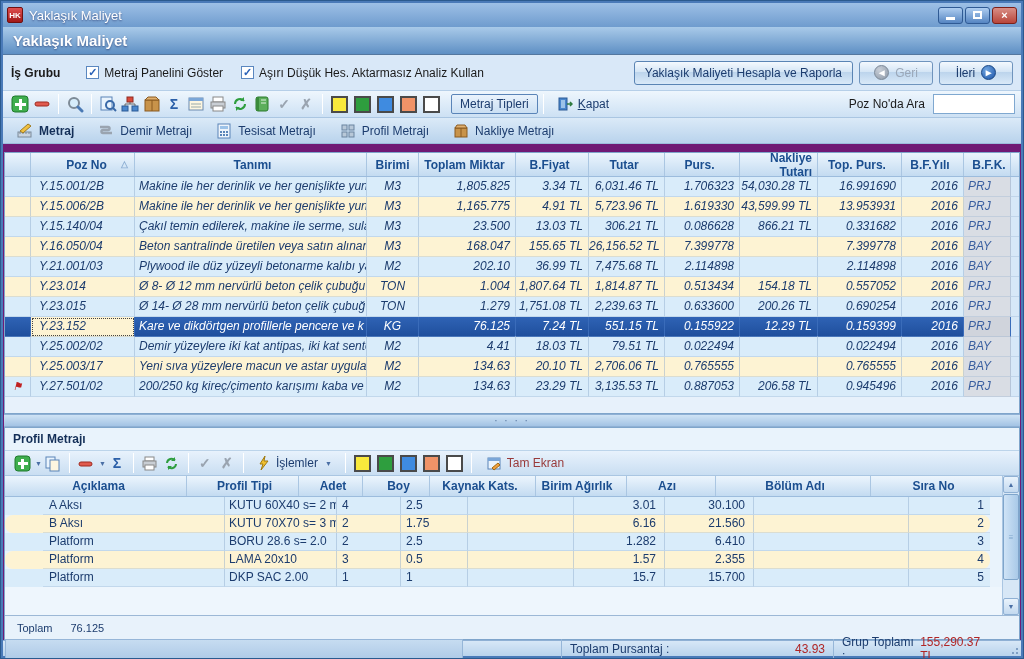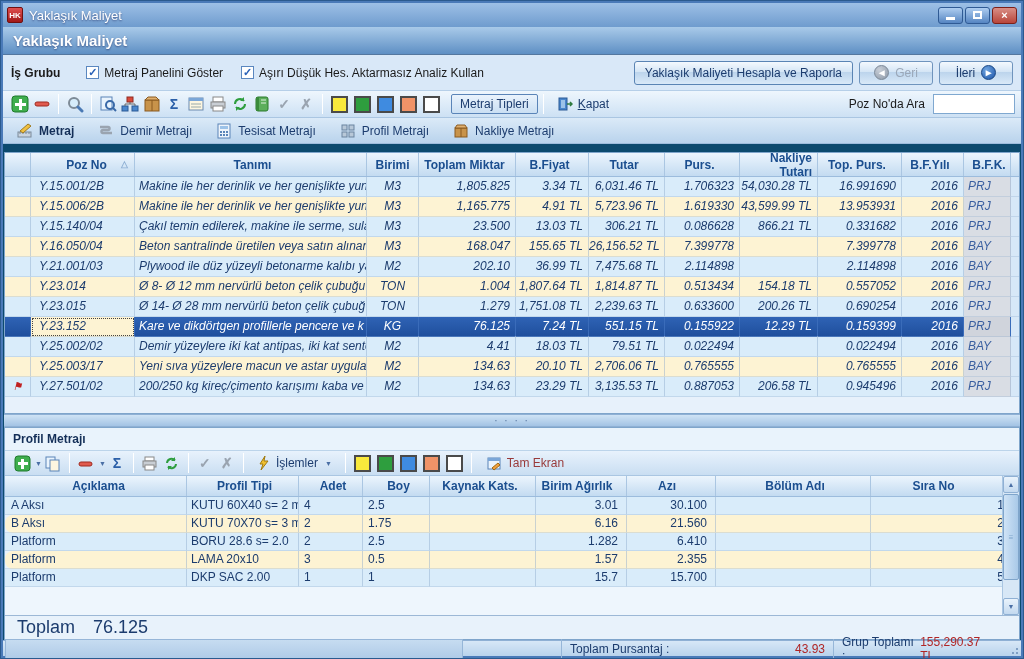--- a/index.html
+++ b/index.html
@@ -1,20 +1,20 @@
 <!DOCTYPE html>
 <html><head>
 <meta charset="utf-8">
 <style>
   * { margin:0; padding:0; box-sizing:border-box; }
   html,body { width:1024px; height:659px; font-family:"Liberation Sans", sans-serif; }
   body { background:#8aa9c8; overflow:hidden; }
 
   .window { width:1024px; height:659px; border:3px solid #4a7ab8; outline:1px solid #2b5a8e; outline-offset:-1px;
-            background:#0c4a6e; display:flex; flex-direction:column; }
+            background:#701a75; display:flex; flex-direction:column; }
 
   
   .titlebar { height:24px; background:linear-gradient(#9dc0e6,#6f9cce); display:flex; align-items:center; padding:0 4px; flex:none; }
   .app-icon { width:16px; height:16px; background:linear-gradient(#e05050,#a01818); border:1px solid #701010; border-radius:2px;
               color:#fff; font-size:8px; font-weight:bold; display:flex; align-items:center; justify-content:center; margin-right:6px; }
   .title-text { color:#fff; font-size:13px; text-shadow:0 1px 2px rgba(0,0,60,.5); }
   .winbtns { margin-left:auto; display:flex; gap:2px; }
   .winbtn { width:25px; height:17px; border:1px solid #2f5a94; border-radius:3px; background:linear-gradient(#aecdf0,#5585c2);
             display:flex; align-items:center; justify-content:center; color:#fff; font-size:11px; line-height:1; }
   .winbtn .bar { width:9px; height:3px; background:#fff; margin-top:6px; }
@@ -114,21 +114,21 @@
   .panel { flex:1; margin:0 1px; border:1px solid #7fa5cb; background:#e9f3fc; display:flex; flex-direction:column; min-height:0; }
   .ptitle { height:22px; display:flex; align-items:center; padding:0 8px; font-size:12px; font-weight:bold; color:#142f58; flex:none; }
   .ptoolbar { height:26px; background:linear-gradient(#e8f2fc,#c9def2); border-top:1px solid #bcd4ea; border-bottom:1px solid #aac6e2;
               display:flex; align-items:center; padding:0 6px; flex:none; }
   .ddarrow { font-size:7px; color:#4a6fa5; margin-left:2px; }
   .tamekran { display:flex; align-items:center; gap:5px; margin-left:10px; font-size:12px; color:#993a3a; }
 
   .pgridwrap { flex:1; position:relative; min-height:0; display:flex; flex-direction:column; }
   .phead { height:21px; display:flex; flex:none; background:linear-gradient(#ecf5fd,#c3dbf1); border-bottom:1px solid #9cbcdd; padding-right:17px; }
   .phead .hc { border-right:1px solid #aac6e2; font-size:12px; font-weight:bold; color:#1b4e8f; display:flex; align-items:center; justify-content:center; }
-  .prow { height:18px; display:flex; flex:none; background:#d9ecfa; margin-right:9px; }
+  .prow { height:18px; display:flex; flex:none; background:#d9ecfa; margin-right:29px;padding-left:38px; }
   .prow.alt { background:#fdf3d3;border-radius:8px; }
   .prow .cell { border-right:1px solid rgba(140,170,205,.45); border-bottom:1px solid rgba(140,170,205,.30);
                 font-size:12px; color:#1c3c6e; line-height:17px; overflow:hidden; white-space:nowrap; }
   .p-acik { width:182px; padding-left:6px; }
   .p-tip  { width:112px; padding-left:4px; }
   .p-adet { width:64px; padding-left:5px; }
   .p-boy  { width:67px; padding-left:5px; }
   .p-kay  { width:106px; text-align:right; padding-right:5px; }
   .p-agr  { width:91px; text-align:right; padding-right:8px; }
   .p-azi  { width:89px; text-align:right; padding-right:8px; }
@@ -137,21 +137,21 @@
   .pfill { flex:1; background:#eef6fd; margin-right:17px; }
 
   .vscroll { position:absolute; top:0; right:0; bottom:0; width:17px; background:#d7e7f6; border-left:1px solid #aac6e2; display:flex; flex-direction:column; }
   .sbtn { height:17px; flex:none; background:linear-gradient(#e9f3fc,#c3d9ef); border:1px solid #8fb0d4; border-radius:2px;
           font-size:7px; color:#4a6fa5; display:flex; align-items:center; justify-content:center; }
   .sthumb { height:86px; flex:none; margin:1px 0; background:linear-gradient(90deg,#cfe3f6,#a9c9e8); border:1px solid #7fa5cb; border-radius:2px;
             display:flex; align-items:center; justify-content:center; color:#7fa5cb; font-size:8px; line-height:3px; }
   .strack { flex:1; }
 
   .totalrow { height:24px; border-top:1px solid #9cb8d6; background:#e8f2fb; display:flex; align-items:center; padding:0 12px; gap:18px; flex:none; }
-  .totalrow .tl { font-size:18px; color:#1c3c6e; }
+  .totalrow .tl { font-size:11px; color:#1c3c6e; }
 
   
   .statusbar { height:16px; background:linear-gradient(#d7e7f7,#b9d3ec); border-top:1px solid #8fb0d4; display:flex; align-items:center; flex:none; padding:2px; }
   .sb-left { width:458px; height:20px; border:1px solid #96b6d8; background:linear-gradient(#c6dcf1,#b0cbe8); flex:none; }
   .sb-spacer { flex:1; }
   .sb-sec { height:20px; border-left:1px solid #96b6d8; display:flex; align-items:center; padding:0 8px; }
   .sb-sec .sl { font-size:12px; color:#1c3c6e; }
   .sb-sec .sv { font-size:12px; color:#b02525; margin-left:auto; }
   .sec-purs { width:272px; }
   .sec-grup { width:172px; }

